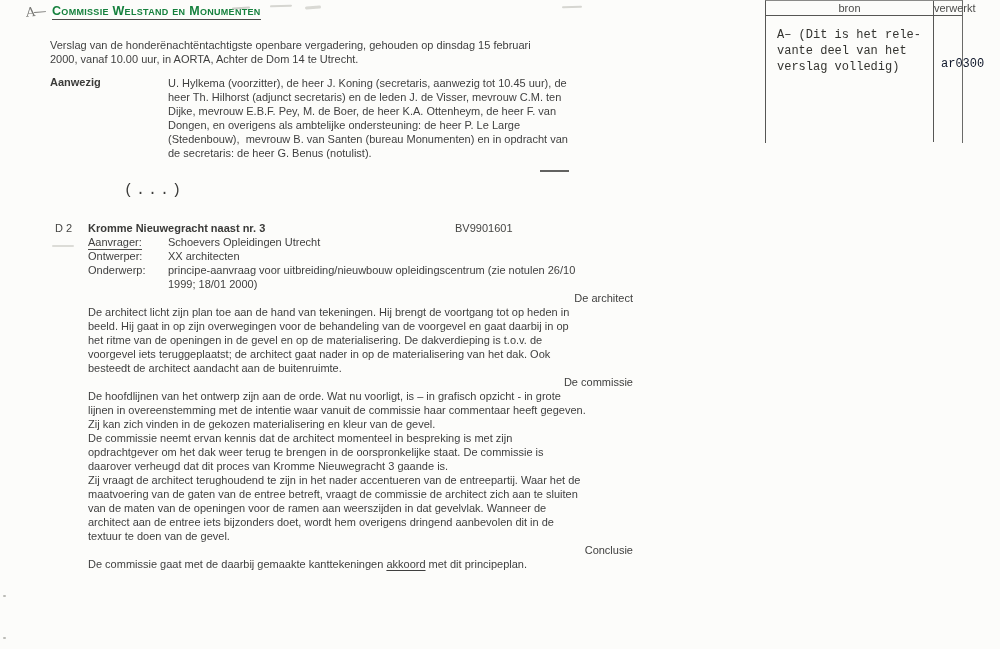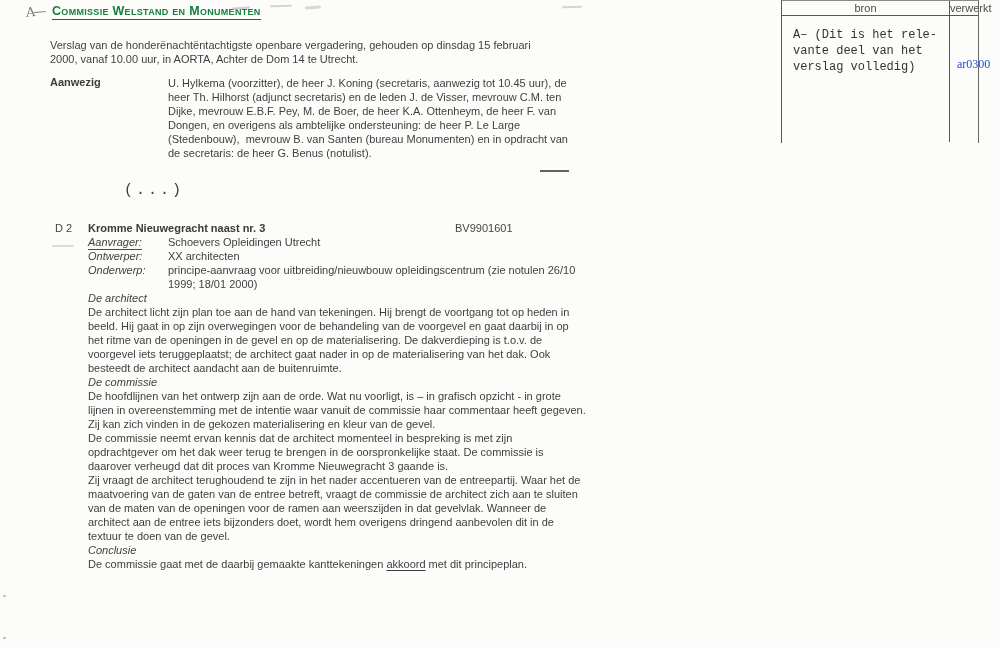--- a/index.html
+++ b/index.html
@@ -57,52 +57,52 @@
   }
   .stray-line { position:absolute; left:540px; top:170px; width:29px; height:2px; background:#626260; }
 
   
   .item { position:absolute; left:88px; top:221px; width:545px; font-size:11px; line-height:14px; }
   .item-head { position:relative; height:14px; }
   .item-code { position:absolute; left:-33px; top:0; color:#454543; }
   .item-title { font-weight:bold; color:#3a3a38; }
   .item-ref { position:absolute; left:367px; top:0; color:#454543; }
   .field-row { display:flex; }
-  .field-label { width:80px; flex:0 0 80px;font-style:italic; }
+  .field-label { width:80px; flex:0 0 80px; }
   .field-label.u { align-self:flex-start; }
   .field-label.u span { border-bottom:1px solid #4c4c4a; padding-bottom:0.5px; }
   .field-value { flex:1; white-space:pre-wrap; }
-  .sec-heading { font-style:italic; color:#414140; }
+  .sec-heading { color:#414140;text-align:right; }
   .sec-body { white-space:pre-wrap; }
   .underlined-word { text-decoration:underline; text-underline-offset:2px; }
 
   
   .side-table {
-    position:absolute; left:781px; top:0; width:198px; height:143px;
+    position:absolute; left:765px; top:0; width:198px; height:143px;
     border-left:1.6px solid #565654;
     border-right:1.4px solid #6a6a68;
     border-top:1px solid #8a8a88;
     font-size:11px;
   }
   .side-header { display:flex; height:15px; border-bottom:1.6px solid #565654; color:#4c4c4a; }
   .side-header .col-bron { width:168px; flex:0 0 168px; text-align:center; border-right:1.6px solid #565654; padding-top:1px; }
   .side-header .col-verwerkt { flex:1; text-align:center; padding-top:1px; }
   .side-body { display:flex; height:126px; }
   .bron-cell {
     width:168px; flex:0 0 168px;
     border-right:1.6px solid #565654;
     padding:11px 4px 0 11px;
     font-family:"Liberation Mono", monospace;
     font-size:12px; line-height:16px;
     white-space:pre-wrap; color:#33332f;
   }
   .verwerkt-cell {
     flex:1; padding:41px 0 0 7px;
-    font-family:Liberation Serif, serif;
-    font-size:12px; color:#1d4ed8;
+    font-family:Liberation Mono, monospace;
+    font-size:12px; color:#0f172a;
   }
 </style>
 </head>
 <body>
 
 <div class="page">
 
   <div class="hw-a">A—</div>
 
   <div class="title-block">

